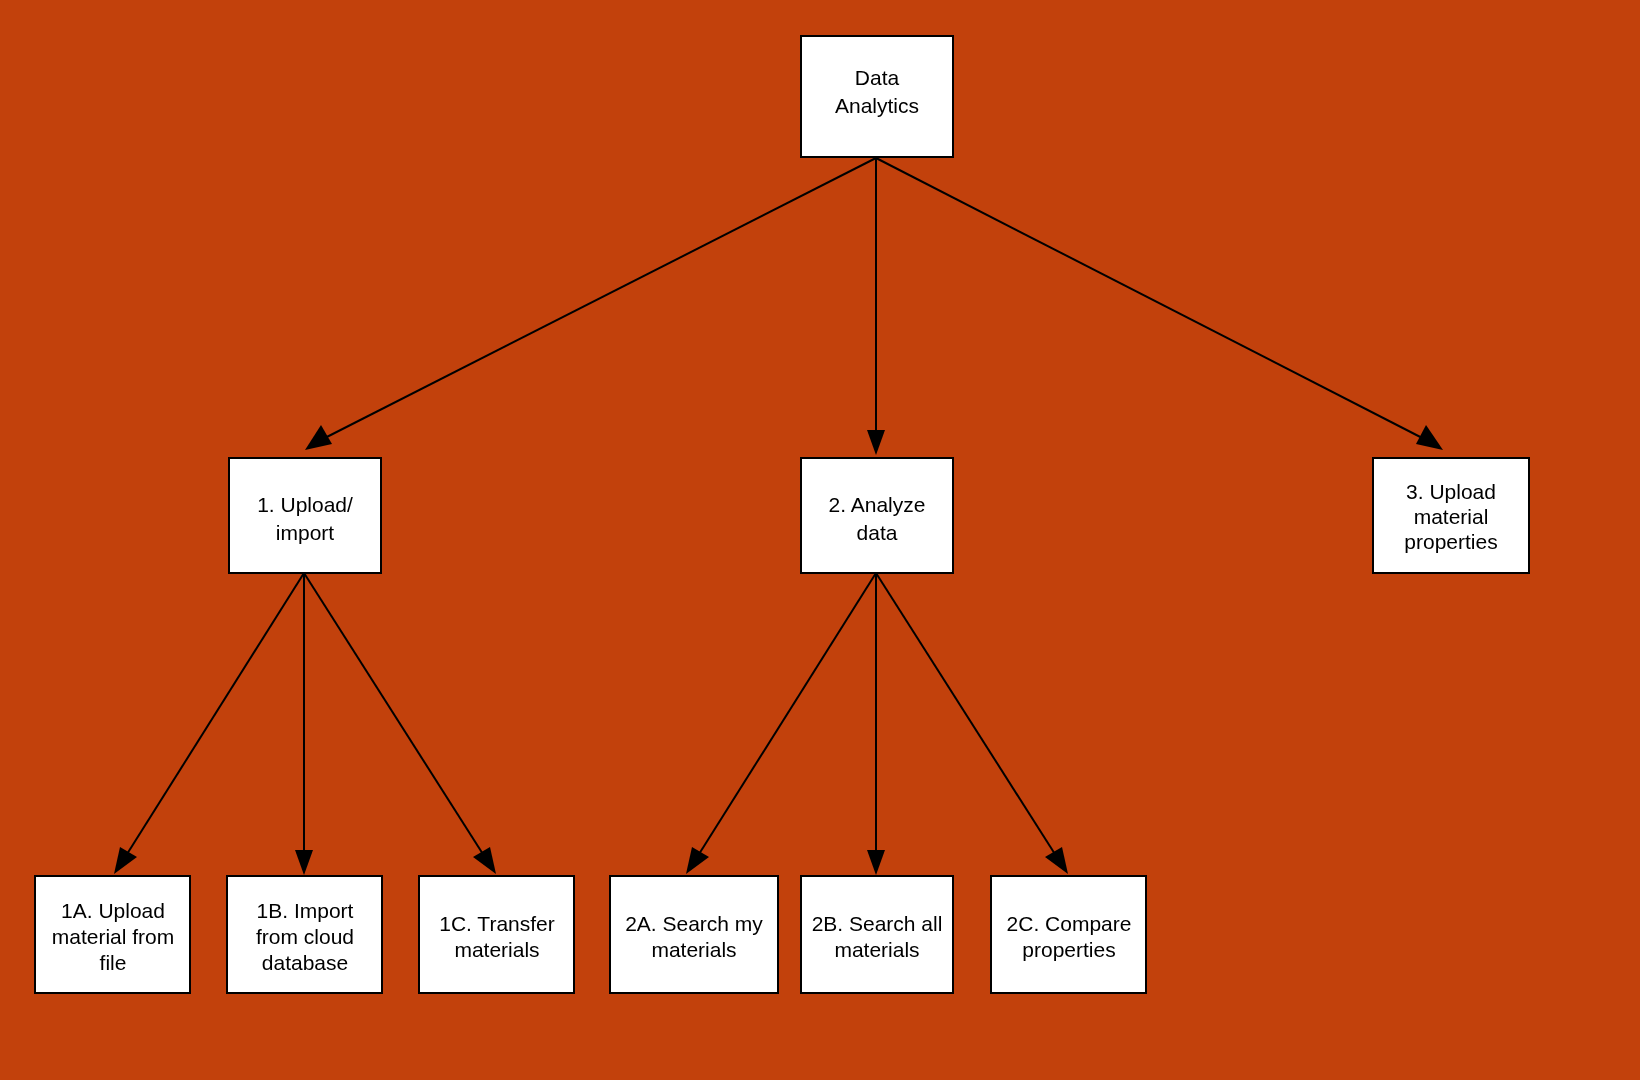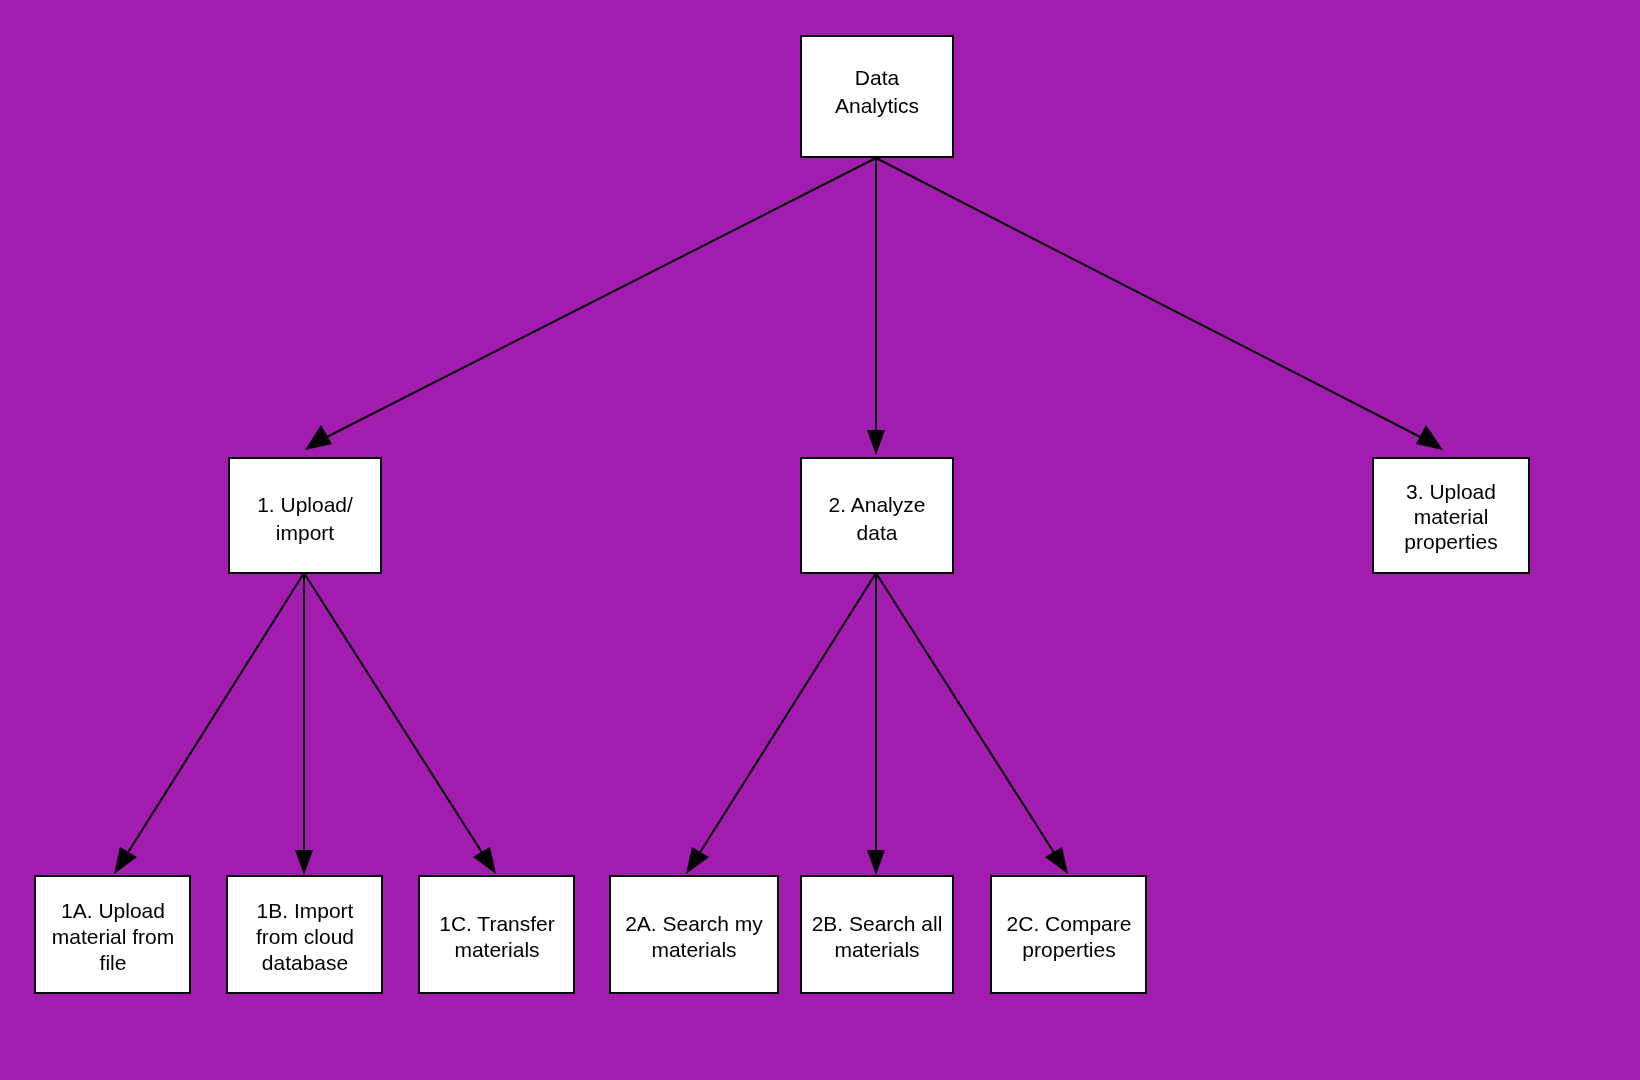--- a/index.html
+++ b/index.html
@@ -10,21 +10,21 @@
   body {
     width: 1640px;
     height: 1080px;
     overflow: hidden;
     font-family: "Liberation Sans", sans-serif;
   }
   #diagram-root {
     position: relative;
     width: 1640px;
     height: 1080px;
-    background: #a21caf;
+    background: #c2410c;
   }
   svg.flowchart {
     display: block;
     width: 1640px;
     height: 1080px;
   }
   .node-box {
     fill: #ffffff;
     stroke: #000000;
     stroke-width: 2;

